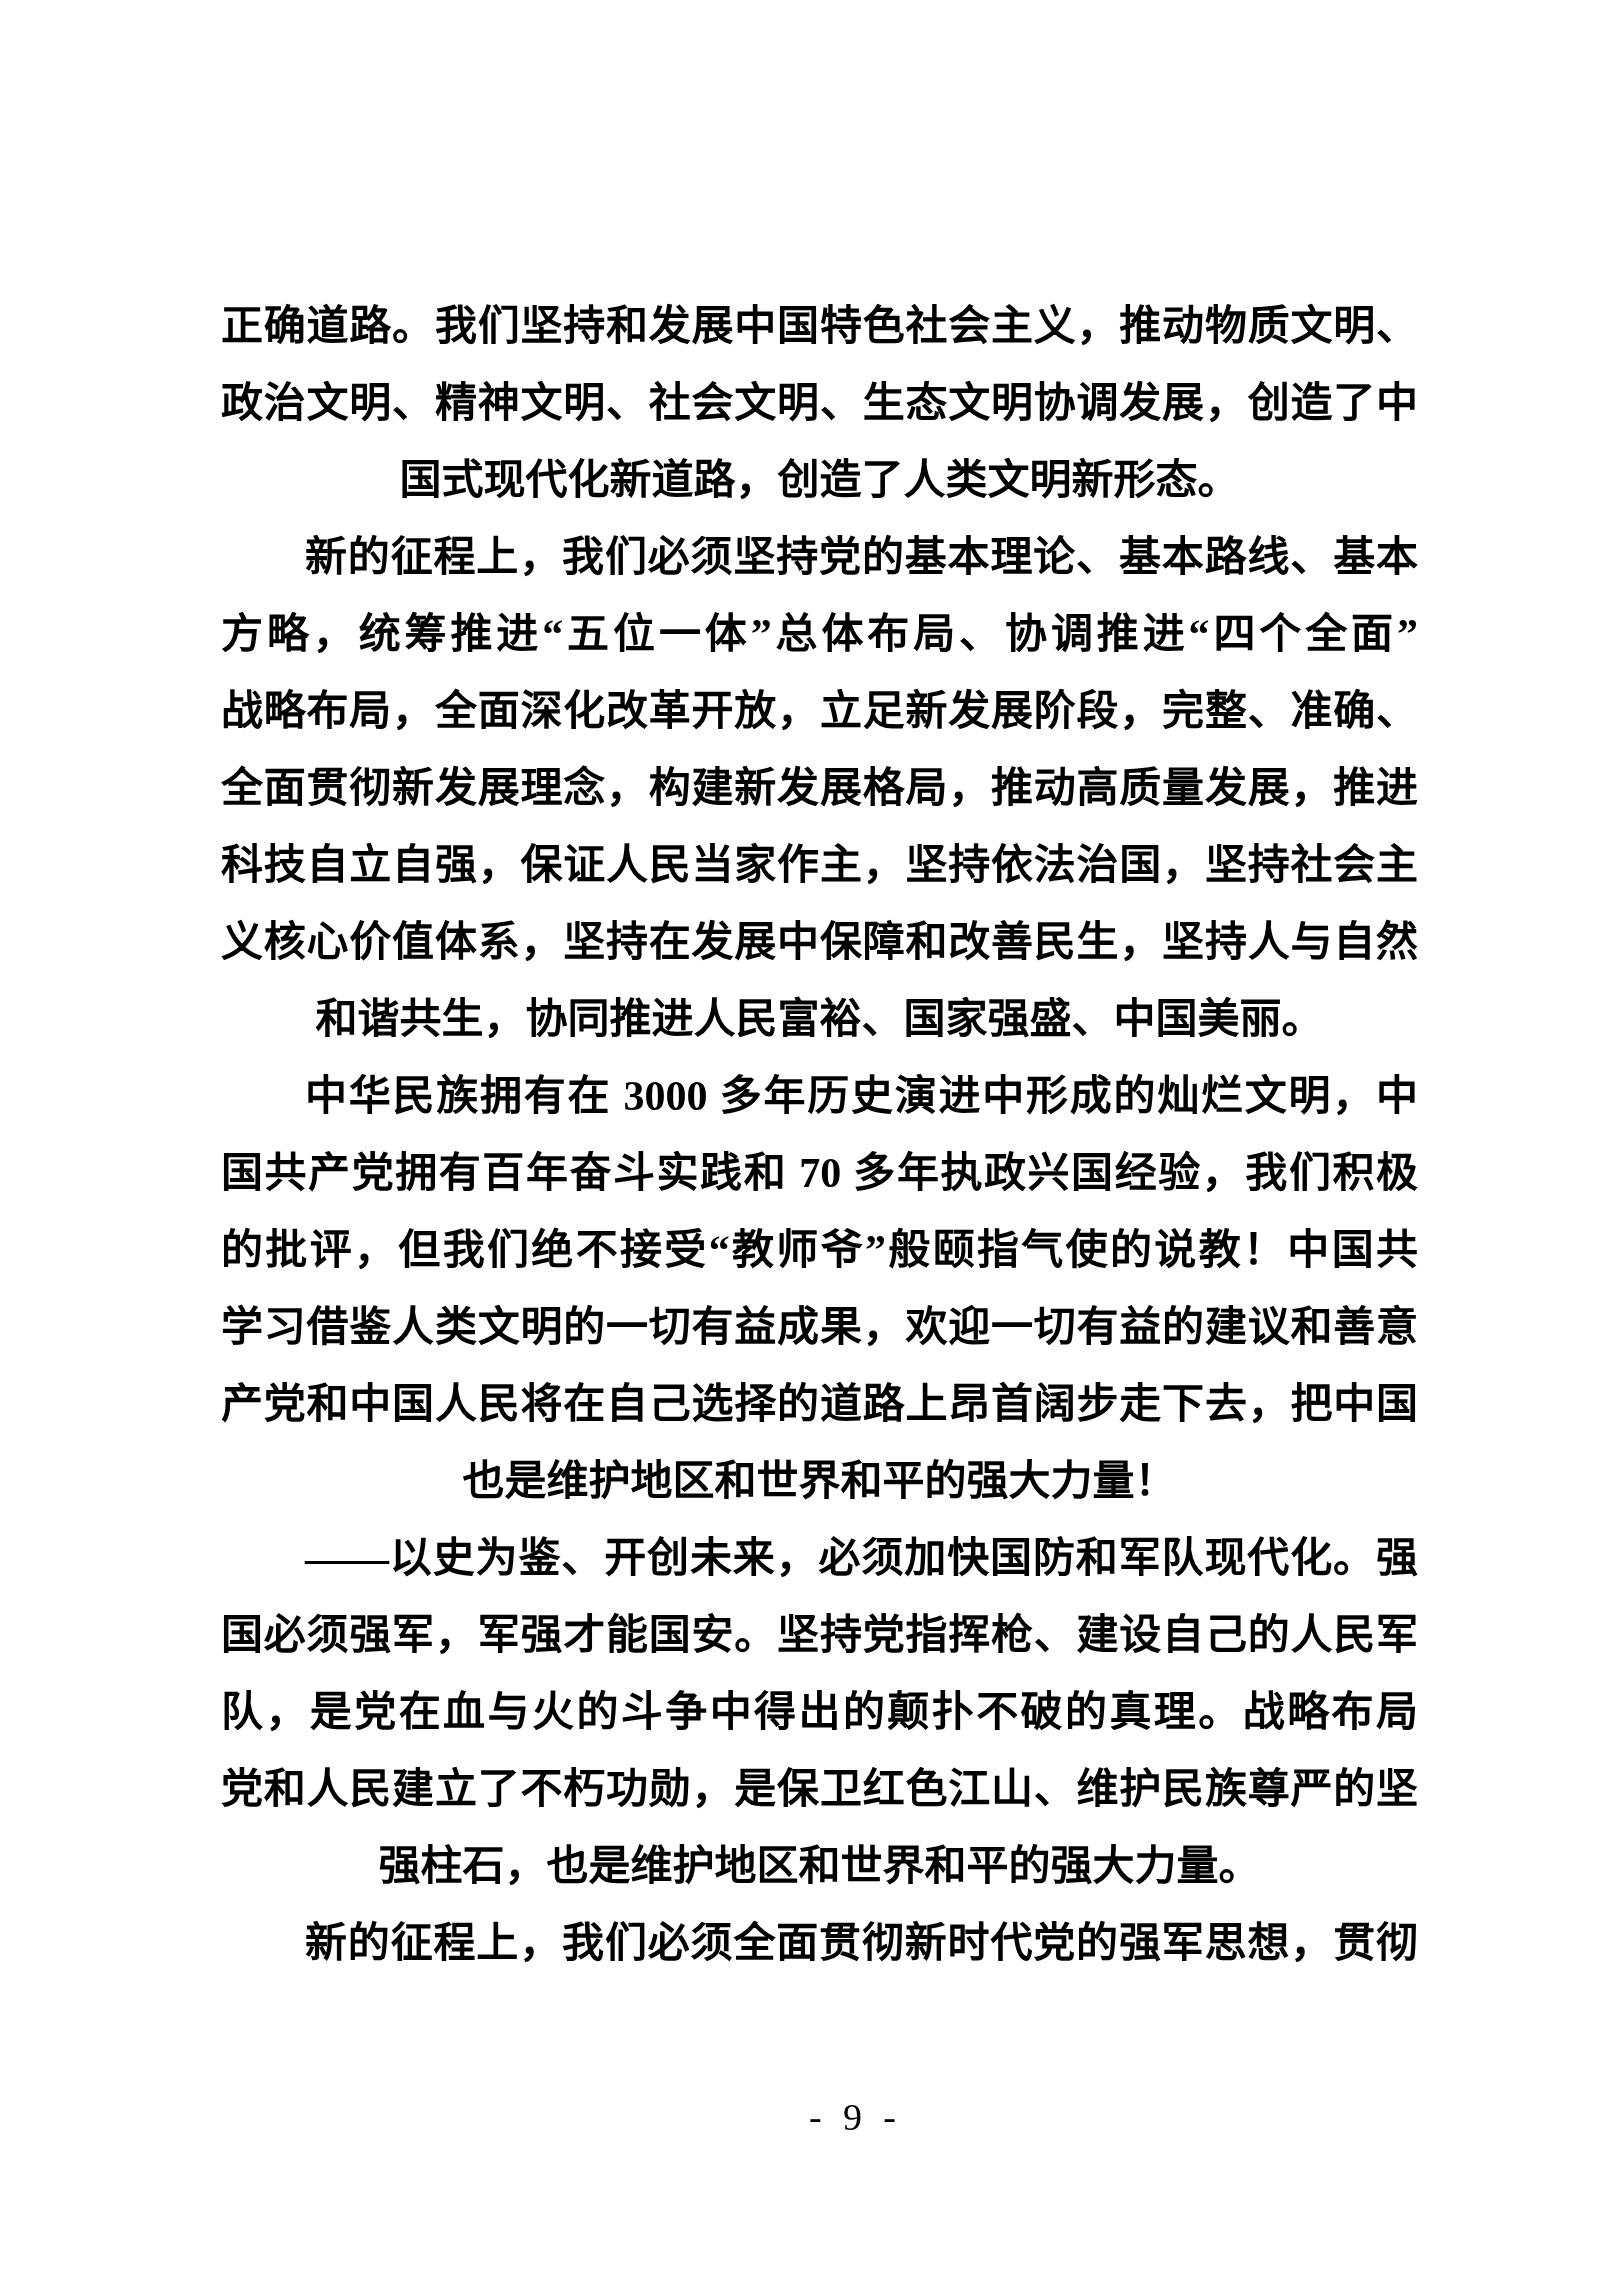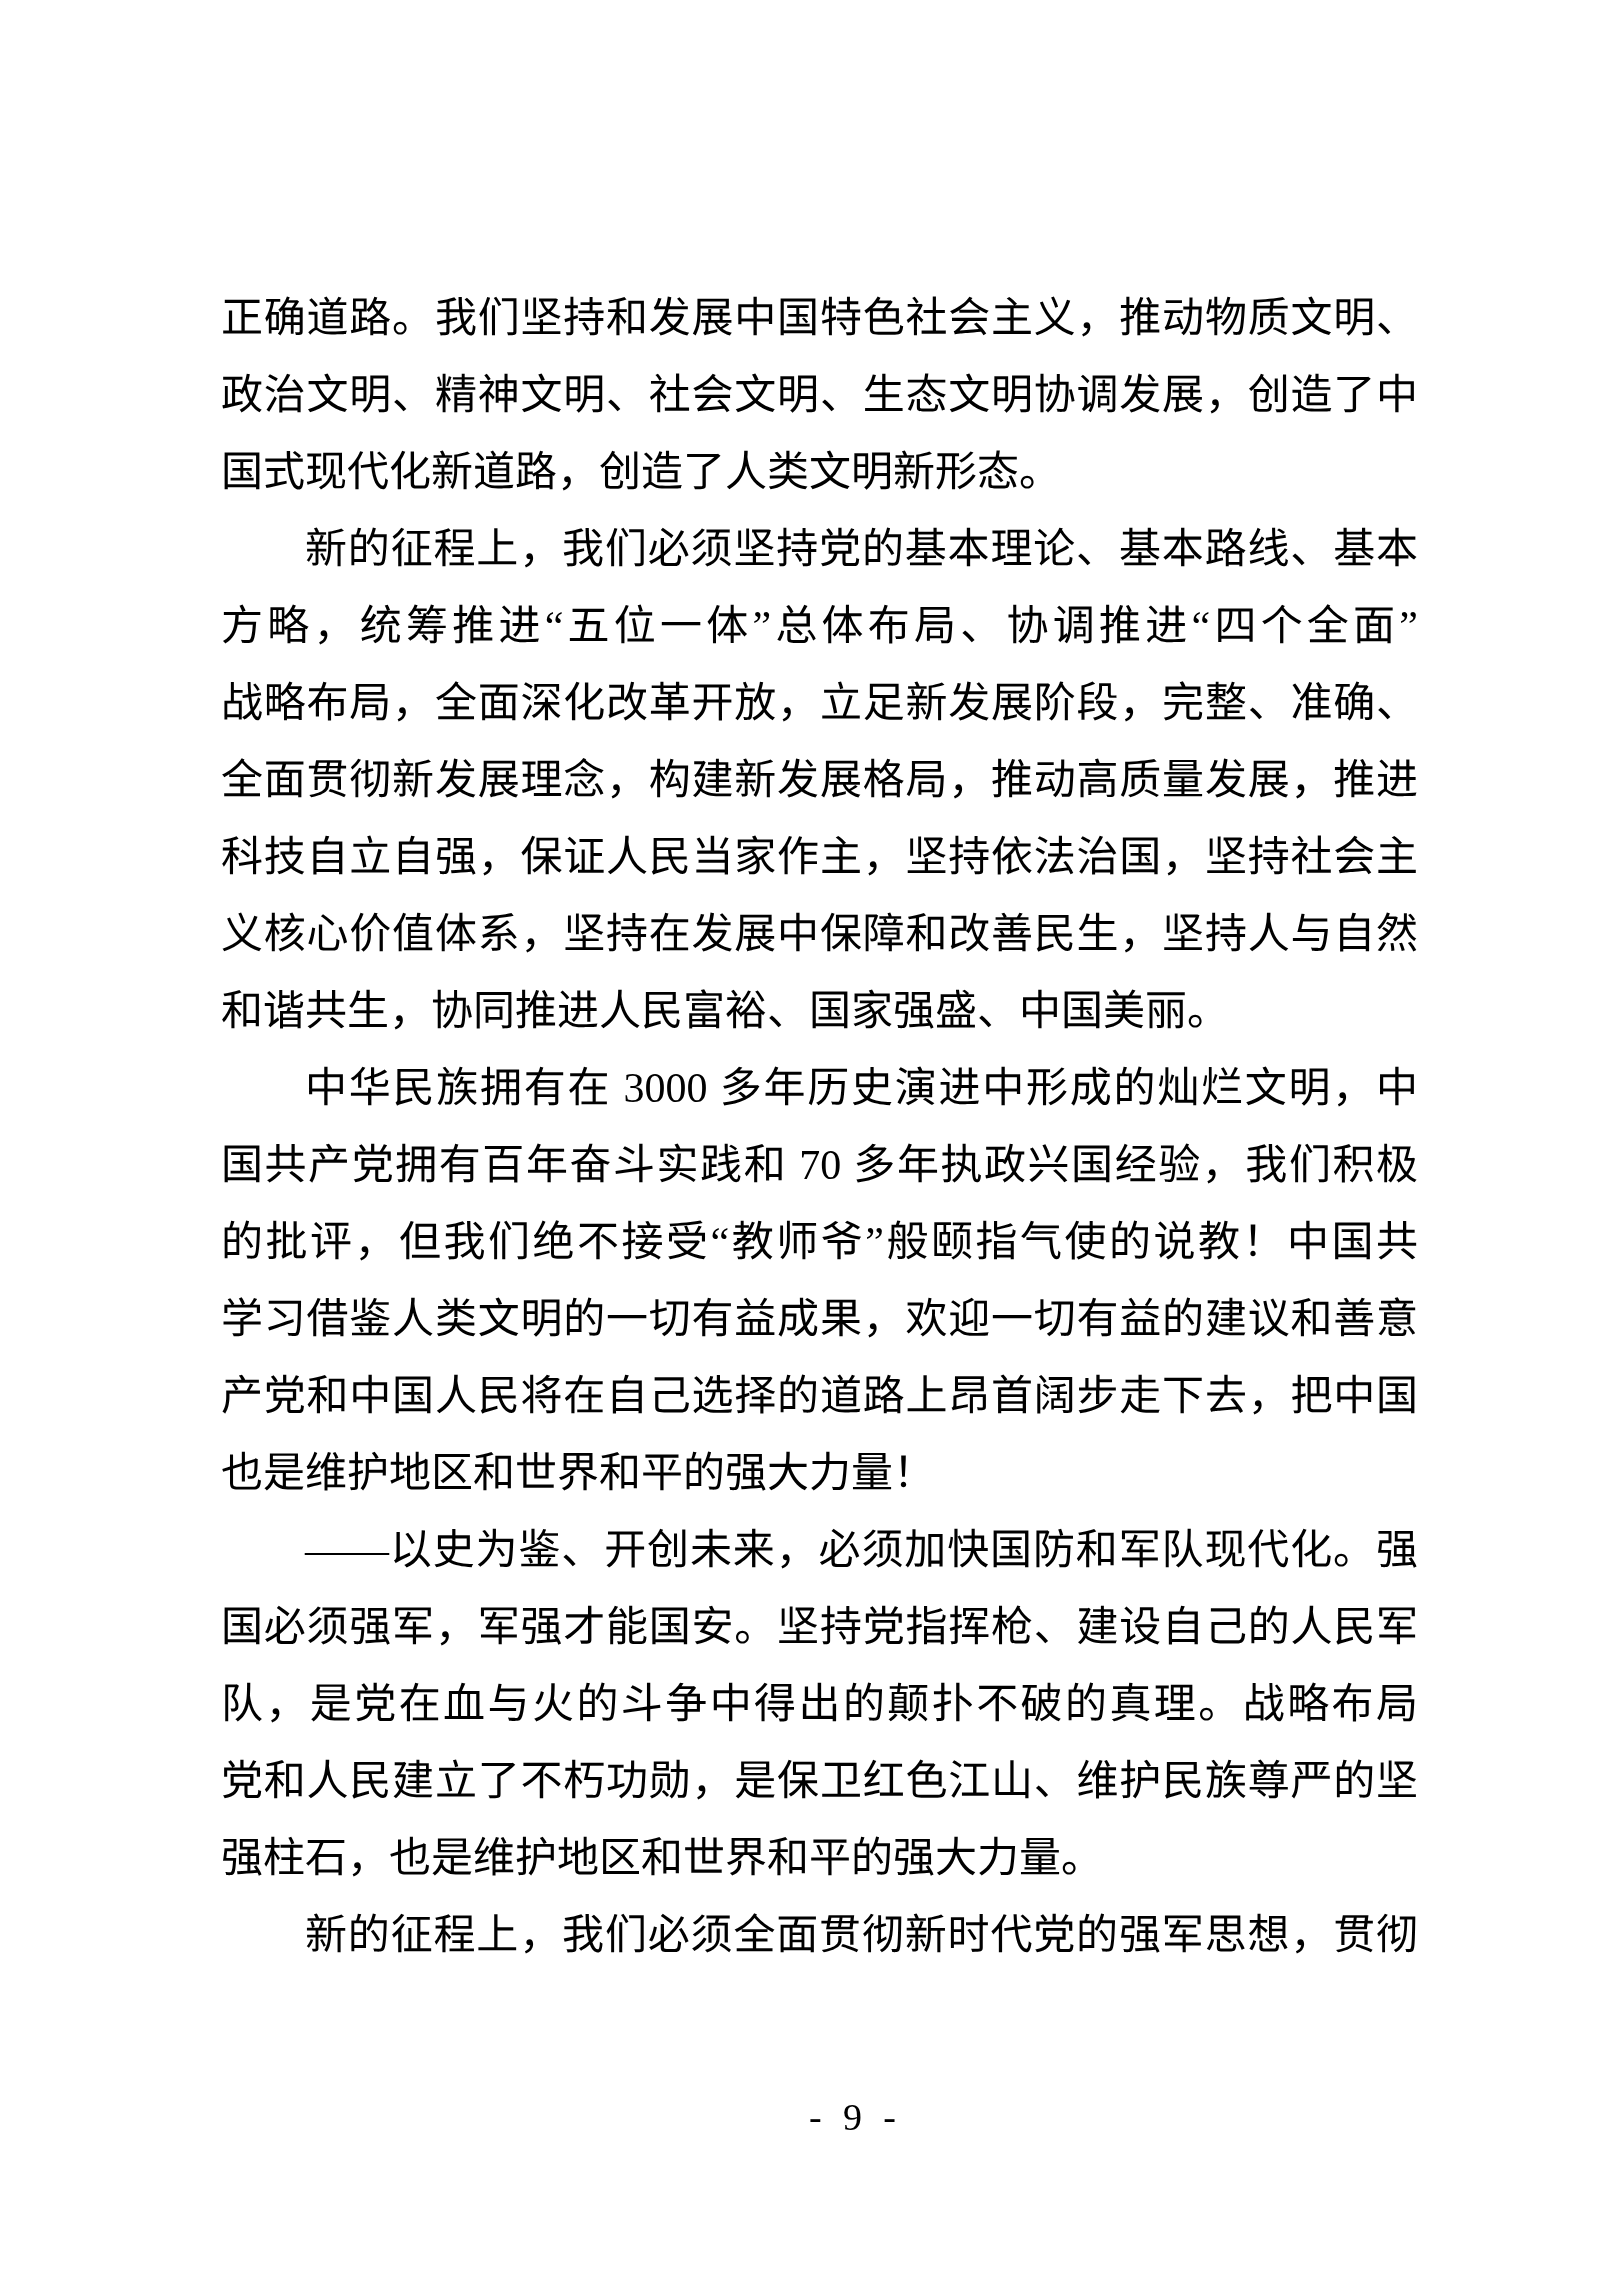--- a/index.html
+++ b/index.html
@@ -18,30 +18,31 @@
     position: absolute;
     left: 0;
     top: 0;
     width: 1621px;
     height: 2293px;
     background: #ffffff;
   }
   .text-block {
     position: absolute;
     left: 221px;
-    top: 280px;
+    top: 288px;
     width: 1197px;
+    font-weight: bold;
   }
   .line {
     height: 77px;
     line-height: 77px;
     font-size: 42px;
     color: #000000;
     white-space: nowrap;
-    text-align: left;
+    text-align: center;
   }
   .line.justify {
     white-space: normal;
     text-align: justify;
     text-align-last: justify;
     text-justify: inter-character;
   }
   .line.indent {
     text-indent: 2em;
   }

